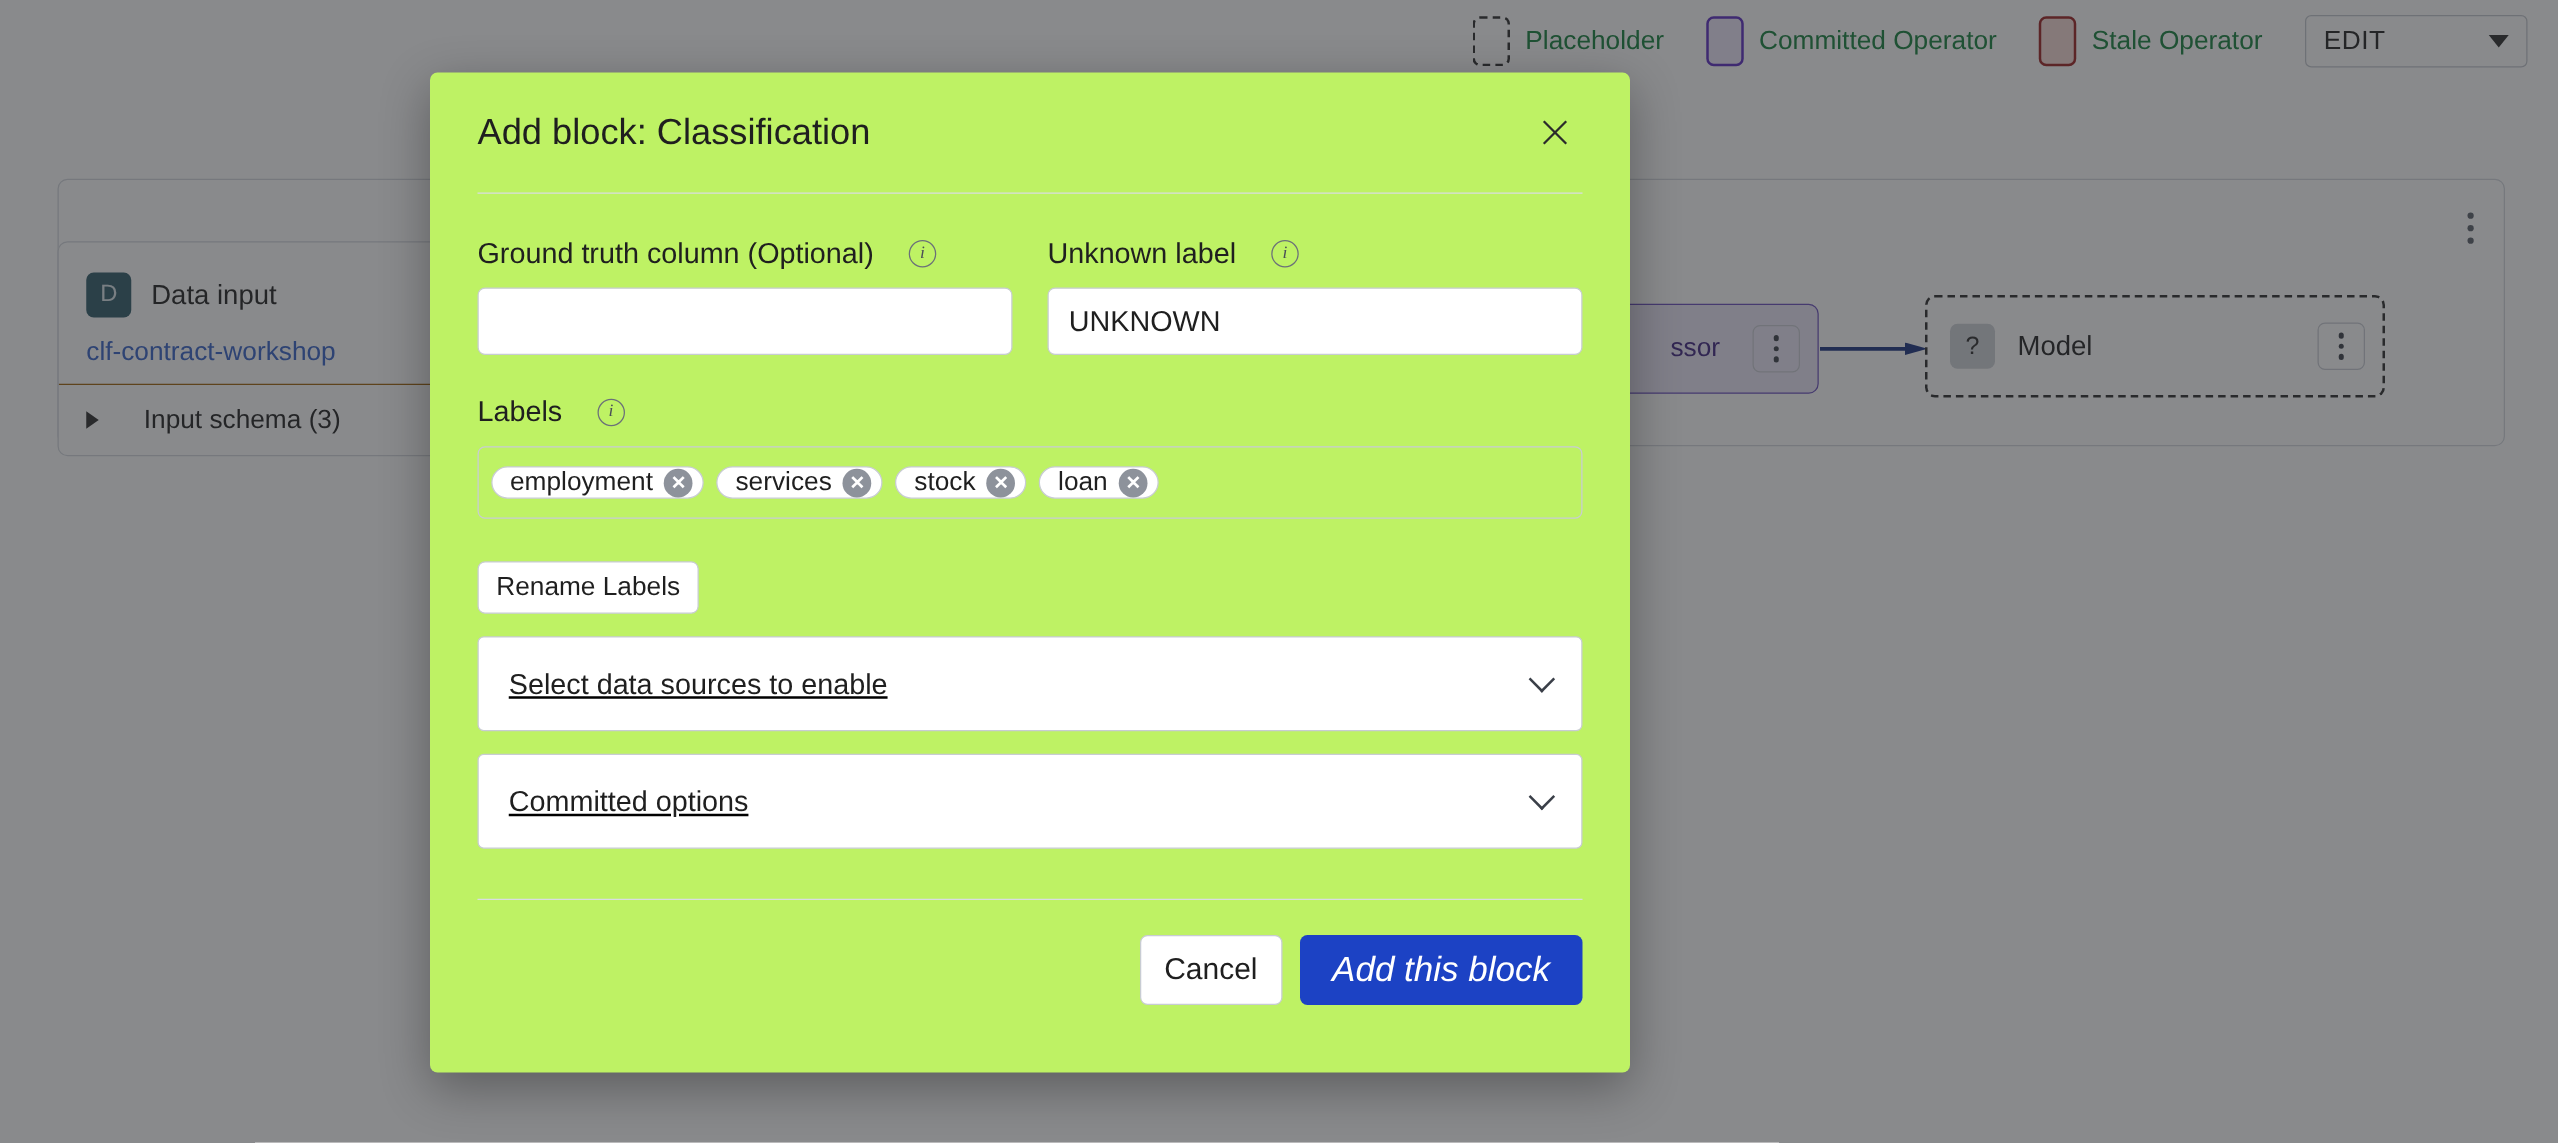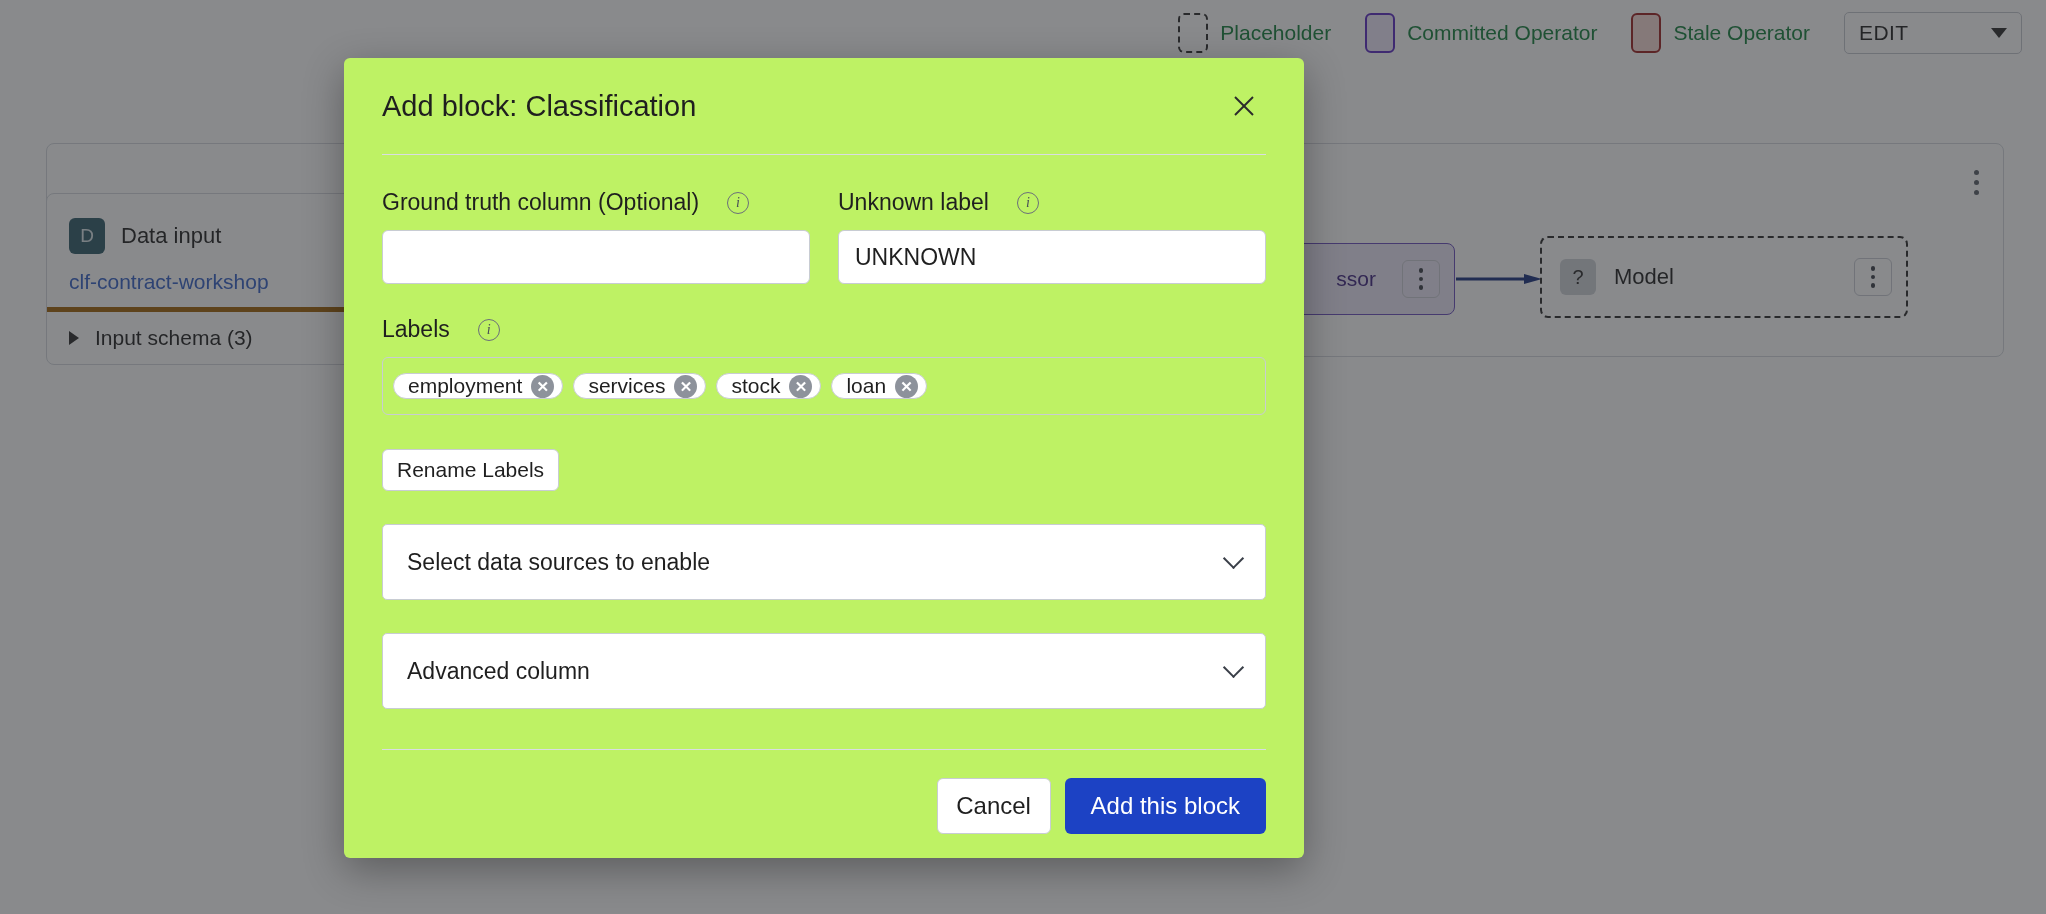--- a/index.html
+++ b/index.html
@@ -139,24 +139,24 @@
   }
   .node-di-sub {
     padding: 16px 22px 0 22px;
     font-size: 21px;
     color: #3763c8;
   }
   .node-di-foot {
     position: absolute;
     left: 0; right: 0; bottom: 0;
     height: 57px;
-    border-top: 5px solid #a16207;
-    display: flex;
-    align-items: center;
-    gap: 16px;
+    border-top: 1px solid #a16207;
+    display: flex;
+    align-items: center;
+    gap: 36px;
     padding-left: 22px;
   }
   .chev-right {
     width: 0; height: 0;
     border-top: 7px solid transparent;
     border-bottom: 7px solid transparent;
     border-left: 10px solid #2b2b2b;
   }
   .node-di-foot .txt { font-size: 21px; color: #1f1f1f; }
 
@@ -351,31 +351,32 @@
     border-radius: 6px;
     background: #fff;
     font-size: 21px;
     color: #1f1f1f;
     padding: 0 14px;
     font-family: "Liberation Sans", sans-serif;
     cursor: pointer;
   }
 
   .accordion {
-    margin-top: 33px;
+    margin-top: 18px;
     width: 100%;
     height: 76px;
     border: 1px solid #c8ccd3;
     border-radius: 5px;
     background: #fff;
     display: flex;
     align-items: center;
     justify-content: space-between;
     padding: 0 24px;
     cursor: pointer;
+    text-decoration: underline;
   }
   .accordion .acc-title {
     font-size: 23px;
     color: #1f1f1f;
   }
   .chev {
     width: 15px; height: 15px;
     border-right: 2.4px solid #3a3f48;
     border-bottom: 2.4px solid #3a3f48;
     transform: rotate(45deg);
@@ -399,23 +400,24 @@
     font-family: "Liberation Sans", sans-serif;
     cursor: pointer;
   }
   .btn-primary {
     height: 56px;
     padding: 0 26px;
     border: none;
     border-radius: 6px;
     background: #1c42c4;
     color: #ffffff;
-    font-size: 24px;
+    font-size: 28px;
     font-family: "Liberation Sans", sans-serif;
     cursor: pointer;
+    font-style: italic;
   }
 </style>
 </head>
 <body>
 
 <div id="app-layer">
 
   <div class="legend-bar">
 
     <div class="legend-item">
@@ -547,21 +549,21 @@
     </div>
 
     <button class="rename-btn">Rename Labels</button>
 
     <div class="accordion">
       <span class="acc-title">Select data sources to enable</span>
       <span class="chev"></span>
     </div>
 
     <div class="accordion">
-      <span class="acc-title">Advanced column</span>
+      <span class="acc-title">Committed options</span>
       <span class="chev"></span>
     </div>
 
     <div class="footer-hr"></div>
 
     <div class="modal-foot">
       <button class="btn-cancel">Cancel</button>
       <button class="btn-primary" style="background: rgb(28, 66, 196);">Add this block</button>
     </div>
   </div>

